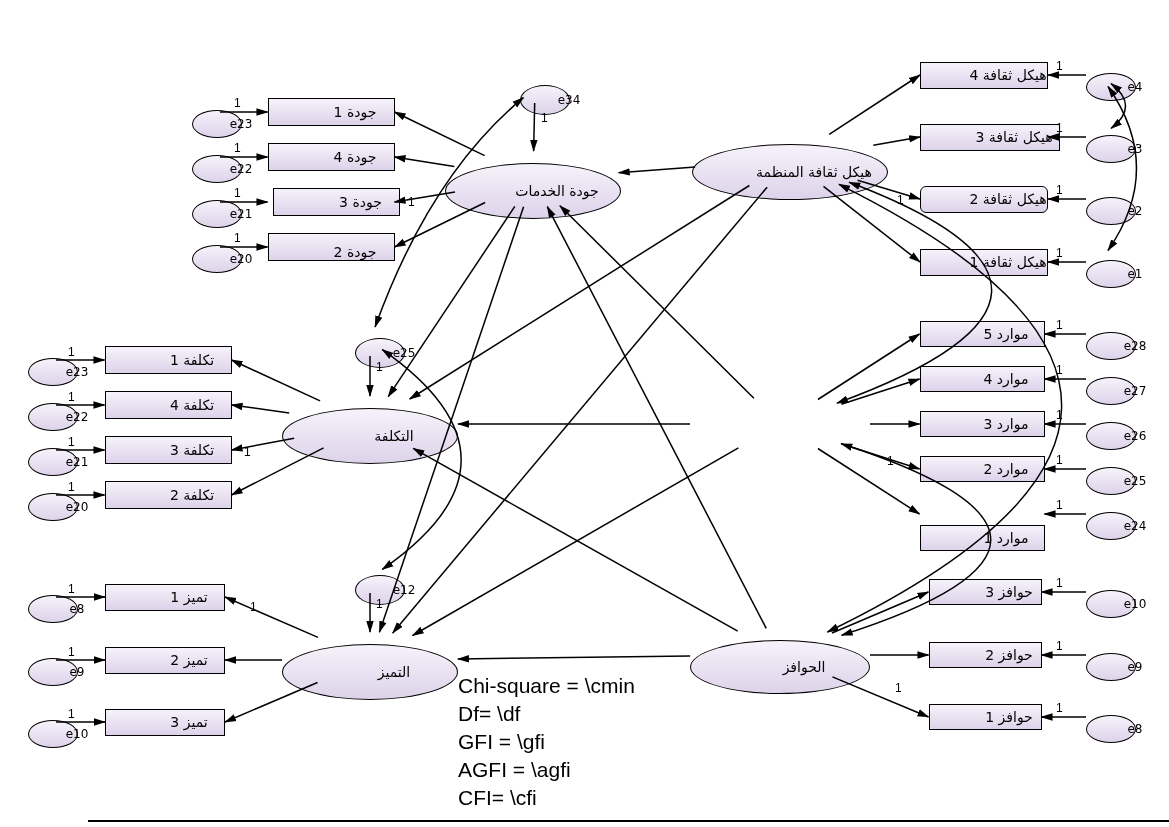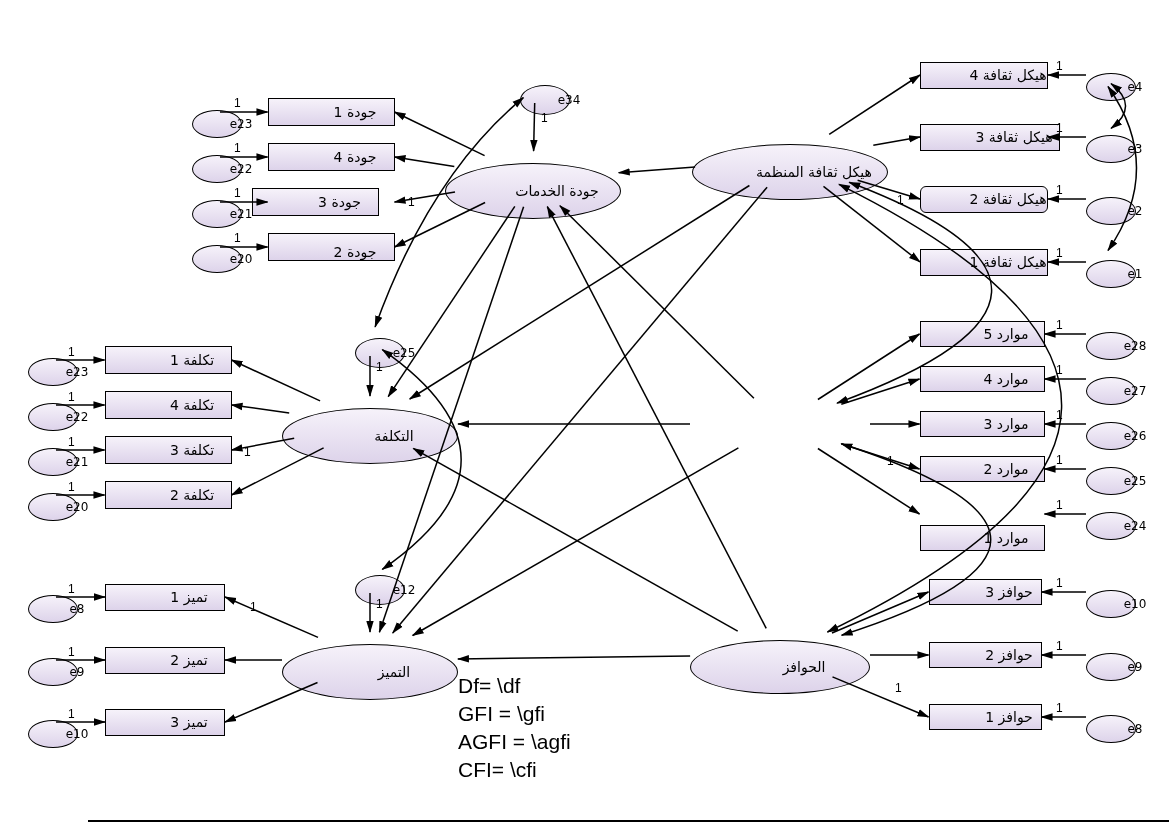--- a/index.html
+++ b/index.html
@@ -69,21 +69,21 @@
       </div>
       <div class="node ellipse" style="left: 690px; top: 628px; width: 180px; height: 54px;">
         <span class="node-label">الحوافز</span>
       </div>
       <div class="node rect" style="left: 267.5px; top: 98px; width: 127px; height: 28px;">
         <span class="node-label">جودة 1</span>
       </div>
       <div class="node rect" style="left: 267.5px; top: 143px; width: 127px; height: 28px;">
         <span class="node-label">جودة 4</span>
       </div>
-      <div class="node rect" style="left: 252px; top: 188px; width: 127px; height: 28px;">
+      <div class="node rect" style="left: 273px; top: 188px; width: 127px; height: 28px;">
         <span class="node-label">جودة 3</span>
       </div>
       <div class="node rect" style="left: 267.5px; top: 233px; width: 127px; height: 28px; align-items: flex-end;">
         <span class="node-label">جودة 2</span>
       </div>
       <div class="node rect" style="left: 104.5px; top: 346px; width: 127px; height: 28px;">
         <span class="node-label">تكلفة 1</span>
       </div>
       <div class="node rect" style="left: 104.5px; top: 391px; width: 127px; height: 28px;">
         <span class="node-label">تكلفة 4</span>
@@ -323,19 +323,20 @@
       <span class="weight" style="left: 1056px; top: 409px;">1</span>
       <span class="weight" style="left: 1056px; top: 454px;">1</span>
       <span class="weight" style="left: 1056px; top: 499px;">1</span>
       <span class="weight" style="left: 887px; top: 455px;">1</span>
       <span class="weight" style="left: 1056px; top: 577px;">1</span>
       <span class="weight" style="left: 1056px; top: 640px;">1</span>
       <span class="weight" style="left: 1056px; top: 702px;">1</span>
       <span class="weight" style="left: 895px; top: 682px;">1</span>
     </div>
   <div id="fit-text" style="left: 458px; top: 672px;">
+      <div>Chi-square = \cmin</div>
       <div>Df= \df</div>
       <div>GFI = \gfi</div>
       <div>AGFI = \agfi</div>
       <div>CFI= \cfi</div>
     </div>
   <div id="canvas-baseline" style="left: 88px; top: 820px; width: 1081px; height: 2px;"></div>
 </div>
 
 </body></html>

